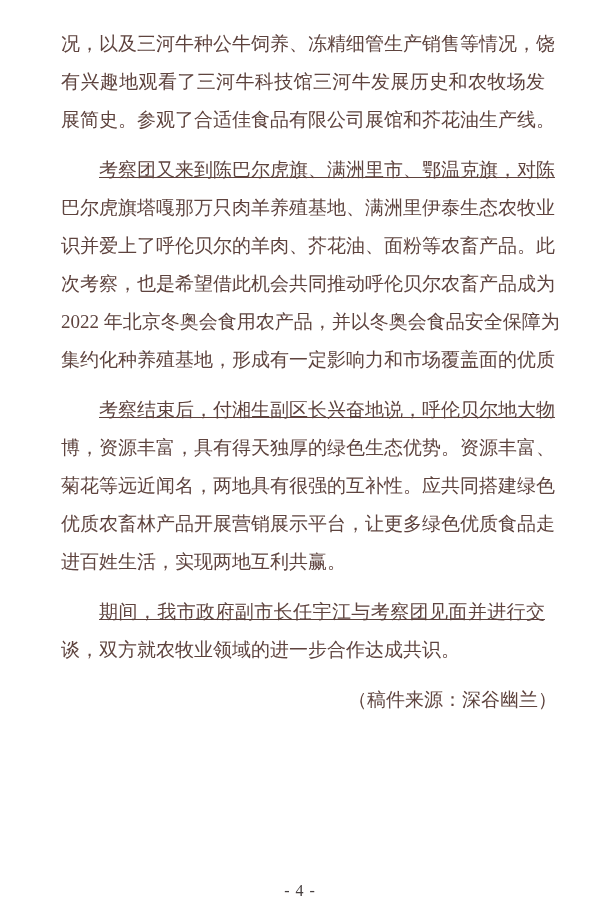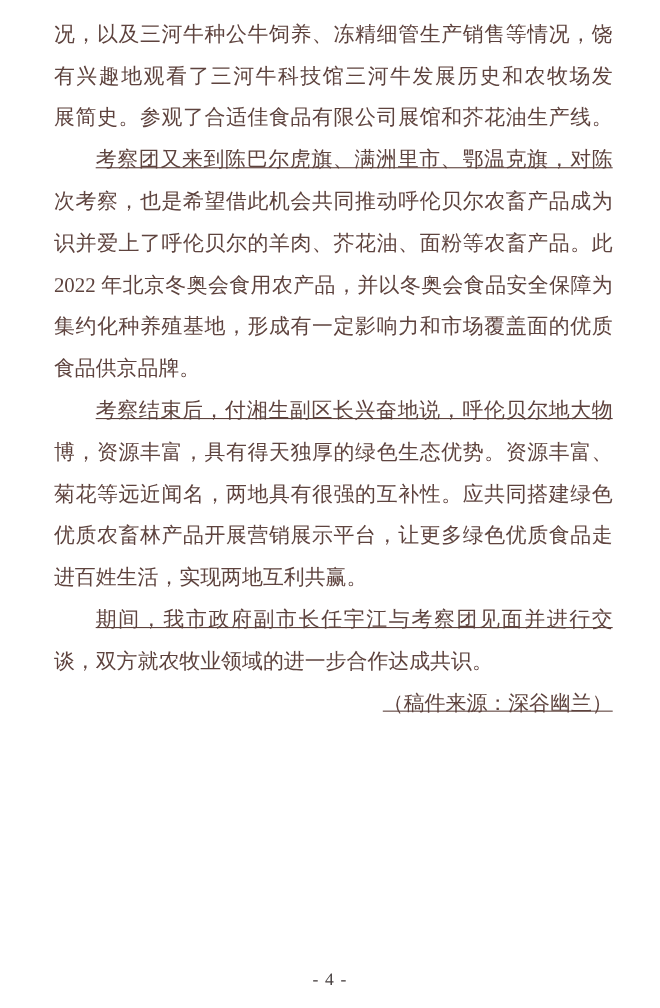--- a/index.html
+++ b/index.html
@@ -18,40 +18,39 @@
   .text-block {
     position: absolute;
     left: 49px;
     top: 13px;
     width: 508px;
     font-size: 19px;
     line-height: 38px;
     letter-spacing: 0;
   }
   .para {
-    margin: 0;
+    margin: 12px;
     padding: 0;
   }
   .line {
     white-space: nowrap;
     text-align: justify;
     text-align-last: justify;
   }
   .line.last-short {
     text-align-last: left;
   }
   .line.indent {
     text-indent: 2em;
     text-decoration: underline;
   }
   .source-line {
     text-align-last: right;
     white-space: nowrap;
     line-height: 38px;
-    text-decoration: underline;
   }
   .page-number {
     position: absolute;
     left: 0;
     top: 882px;
     width: 100%;
     text-align: center;
     font-size: 16px;
     letter-spacing: 1px;
   }
@@ -62,25 +61,25 @@
 <div class="page" style="background: rgb(255, 255, 255); color: rgb(94, 67, 62);">
   <div class="text-block">
 
     <div class="para">
         <div class="line">况，以及三河牛种公牛饲养、冻精细管生产销售等情况，饶</div>
         <div class="line">有兴趣地观看了三河牛科技馆三河牛发展历史和农牧场发</div>
         <div class="line">展简史。参观了合适佳食品有限公司展馆和芥花油生产线。</div>
       </div>
       <div class="para">
         <div class="line indent">考察团又来到陈巴尔虎旗、满洲里市、鄂温克旗，对陈</div>
+        <div class="line">巴尔虎旗塔嘎那万只肉羊养殖基地、满洲里伊泰生态农牧业</div>
+        <div class="line">识并爱上了呼伦贝尔的羊肉、芥花油、面粉等农畜产品。此</div>
         <div class="line">次考察，也是希望借此机会共同推动呼伦贝尔农畜产品成为</div>
-        <div class="line">识并爱上了呼伦贝尔的羊肉、芥花油、面粉等农畜产品。此</div>
         <div class="line">2022 年北京冬奥会食用农产品，并以冬奥会食品安全保障为</div>
         <div class="line">集约化种养殖基地，形成有一定影响力和市场覆盖面的优质</div>
-        <div class="line last-short">食品供京品牌。</div>
       </div>
       <div class="para">
         <div class="line indent">考察结束后，付湘生副区长兴奋地说，呼伦贝尔地大物</div>
         <div class="line">博，资源丰富，具有得天独厚的绿色生态优势。资源丰富、</div>
         <div class="line">菊花等远近闻名，两地具有很强的互补性。应共同搭建绿色</div>
         <div class="line">优质农畜林产品开展营销展示平台，让更多绿色优质食品走</div>
         <div class="line last-short">进百姓生活，实现两地互利共赢。</div>
       </div>
       <div class="para">
         <div class="line indent">期间，我市政府副市长任宇江与考察团见面并进行交</div>

